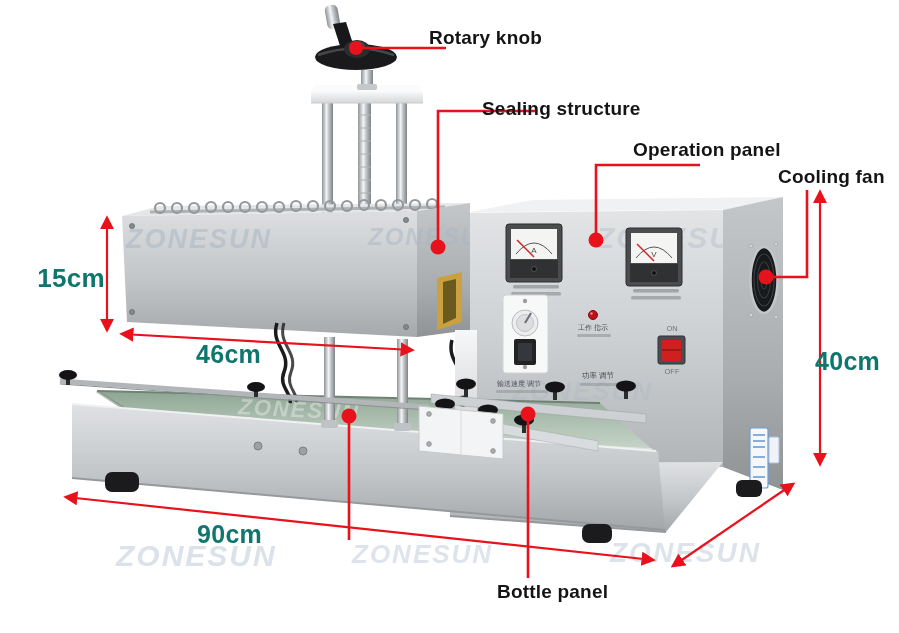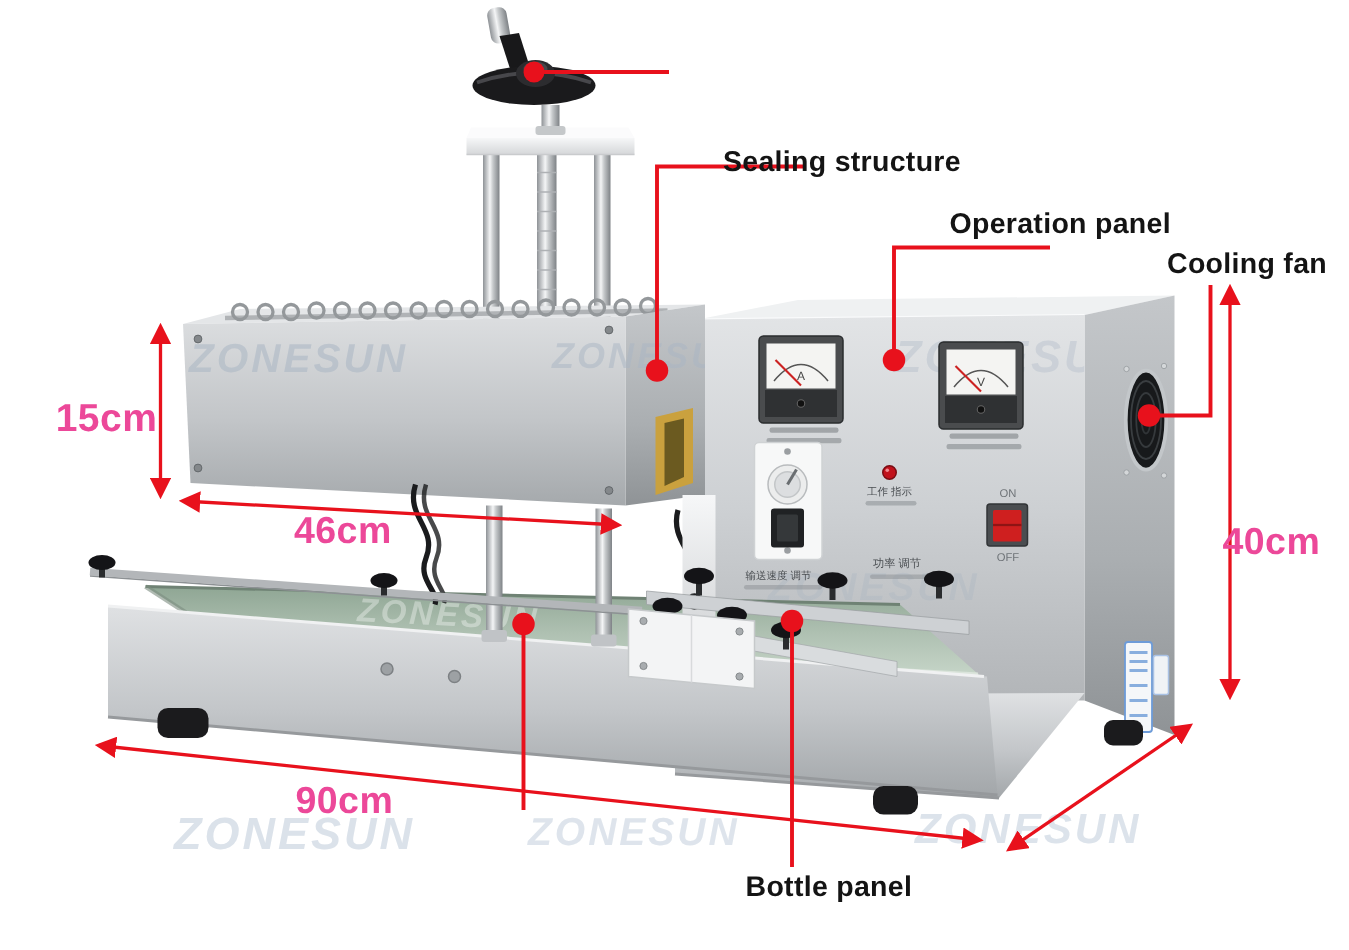--- a/index.html
+++ b/index.html
@@ -1,21 +1,21 @@
 <!DOCTYPE html>
 <html><head>
 <meta charset="utf-8">
 <style>
   html,body{margin:0;padding:0;background:#fff;}
   #stage{position:relative;width:899px;height:633px;background:#fff;overflow:hidden;
          font-family:"Liberation Sans",sans-serif;}
   #stage svg{position:absolute;left:0;top:0;}
   .callout-label{position:absolute;color:#141414;font-size:19px;font-weight:600;
                  letter-spacing:.2px;white-space:nowrap;}
-  .dim-label{position:absolute;color:#ec4899;font-size:25px;font-weight:bold;
+  .dim-label{position:absolute;color:#0f766e;font-size:25px;font-weight:bold;
              white-space:nowrap;letter-spacing:.3px;}
   .wm{font-style:italic;font-weight:bold;letter-spacing:2px;font-family:"Liberation Sans",sans-serif;}
   .cn{font-family:"Liberation Sans",sans-serif;}
 </style>
 </head>
 <body>
 
 <div id="stage">
 <svg width="899" height="633" viewBox="0 0 899 633">
   <defs>
@@ -336,20 +336,21 @@
   <g fill="#e8111c">
     <circle cx="356" cy="48" r="7"></circle>
     <circle cx="438" cy="247" r="7.5"></circle>
     <circle cx="596" cy="240" r="7.5"></circle>
     <circle cx="766" cy="277" r="7.5"></circle>
     <circle cx="349" cy="416" r="7.5"></circle>
     <circle cx="528" cy="414" r="7.5"></circle>
   </g>
 </svg>
 
+  <div class="callout-label" style="left:429px;top:27px;">Rotary knob</div>
   <div class="callout-label" style="left:482px;top:86px;margin-top:12px;">Sealing structure</div>
   <div class="callout-label" style="left:778px;top:166px;">Cooling fan</div>
   <div class="callout-label" style="left:633px;top:139px;">Operation panel</div>
   <div class="callout-label" style="left:497px;top:581px;">Bottle panel</div>
 
   <div class="dim-label" style="left:36px;top:263px;width:70px;text-align:center;font-size:26px;">15cm</div>
   <div class="dim-label" style="left:196px;top:340px;width:70px;">46cm</div>
   <div class="dim-label" style="left:815px;top:347px;width:72px;">40cm</div>
   <div class="dim-label" style="left:197px;top:520px;width:70px;text-align:left;">90cm</div>
 </div>

